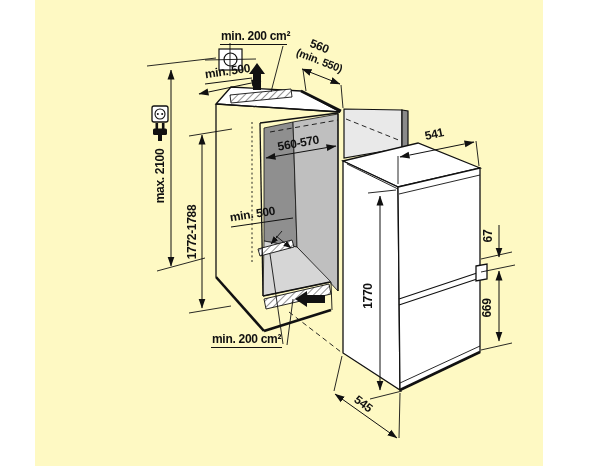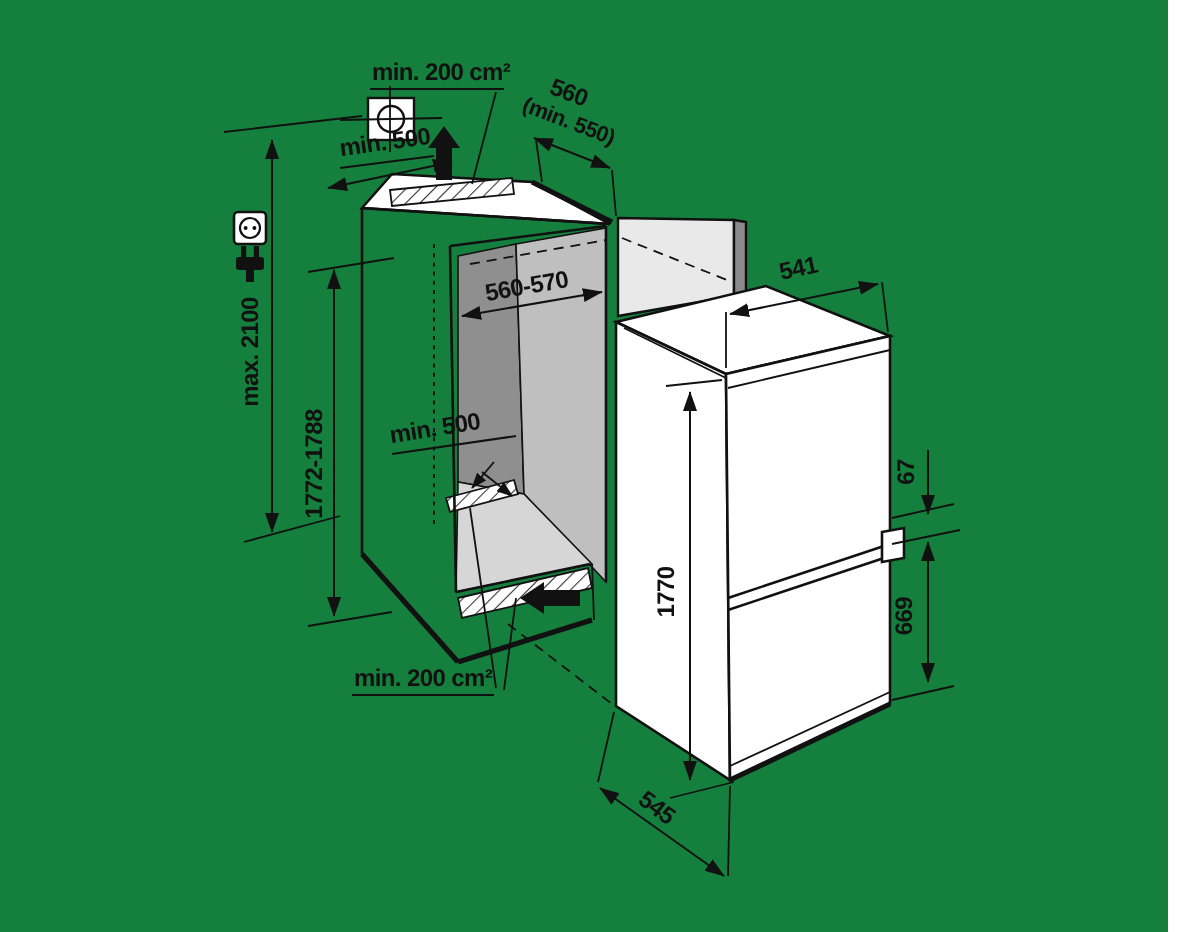--- a/index.html
+++ b/index.html
@@ -1,17 +1,17 @@
 <!DOCTYPE html>
 <html><head>
 <meta charset="utf-8">
 <style>
   html,body{margin:0;padding:0;background:#ffffff;}
-  .stage{width:584px;height:466px;background:#15803d;position:relative;overflow:hidden;
-         font-family:"Liberation Sans",sans-serif;}
+  .stage{width:508px;height:466px;background:#fef9c3;position:relative;overflow:hidden;
+         font-family:"Liberation Sans",sans-serif;margin-left:35px;}
   svg{display:block;}
   .ln   {stroke:#111;stroke-width:1.3;fill:none;}
   .thick{stroke:#111;stroke-width:2.6;fill:none;}
   .thin {stroke:#111;stroke-width:0.9;fill:none;}
   .dim  {stroke:#111;stroke-width:1;fill:none;}
   .dash {stroke-dasharray:5 3.5;}
   .dot  {stroke-dasharray:2 2.6;}
   .txt  {font:bold 12px "Liberation Sans",sans-serif;fill:#111;letter-spacing:-0.3px;}
   .txtS {font:bold 11px "Liberation Sans",sans-serif;fill:#111;letter-spacing:-0.3px;}
   .fillB{fill:#111;stroke:none;}

